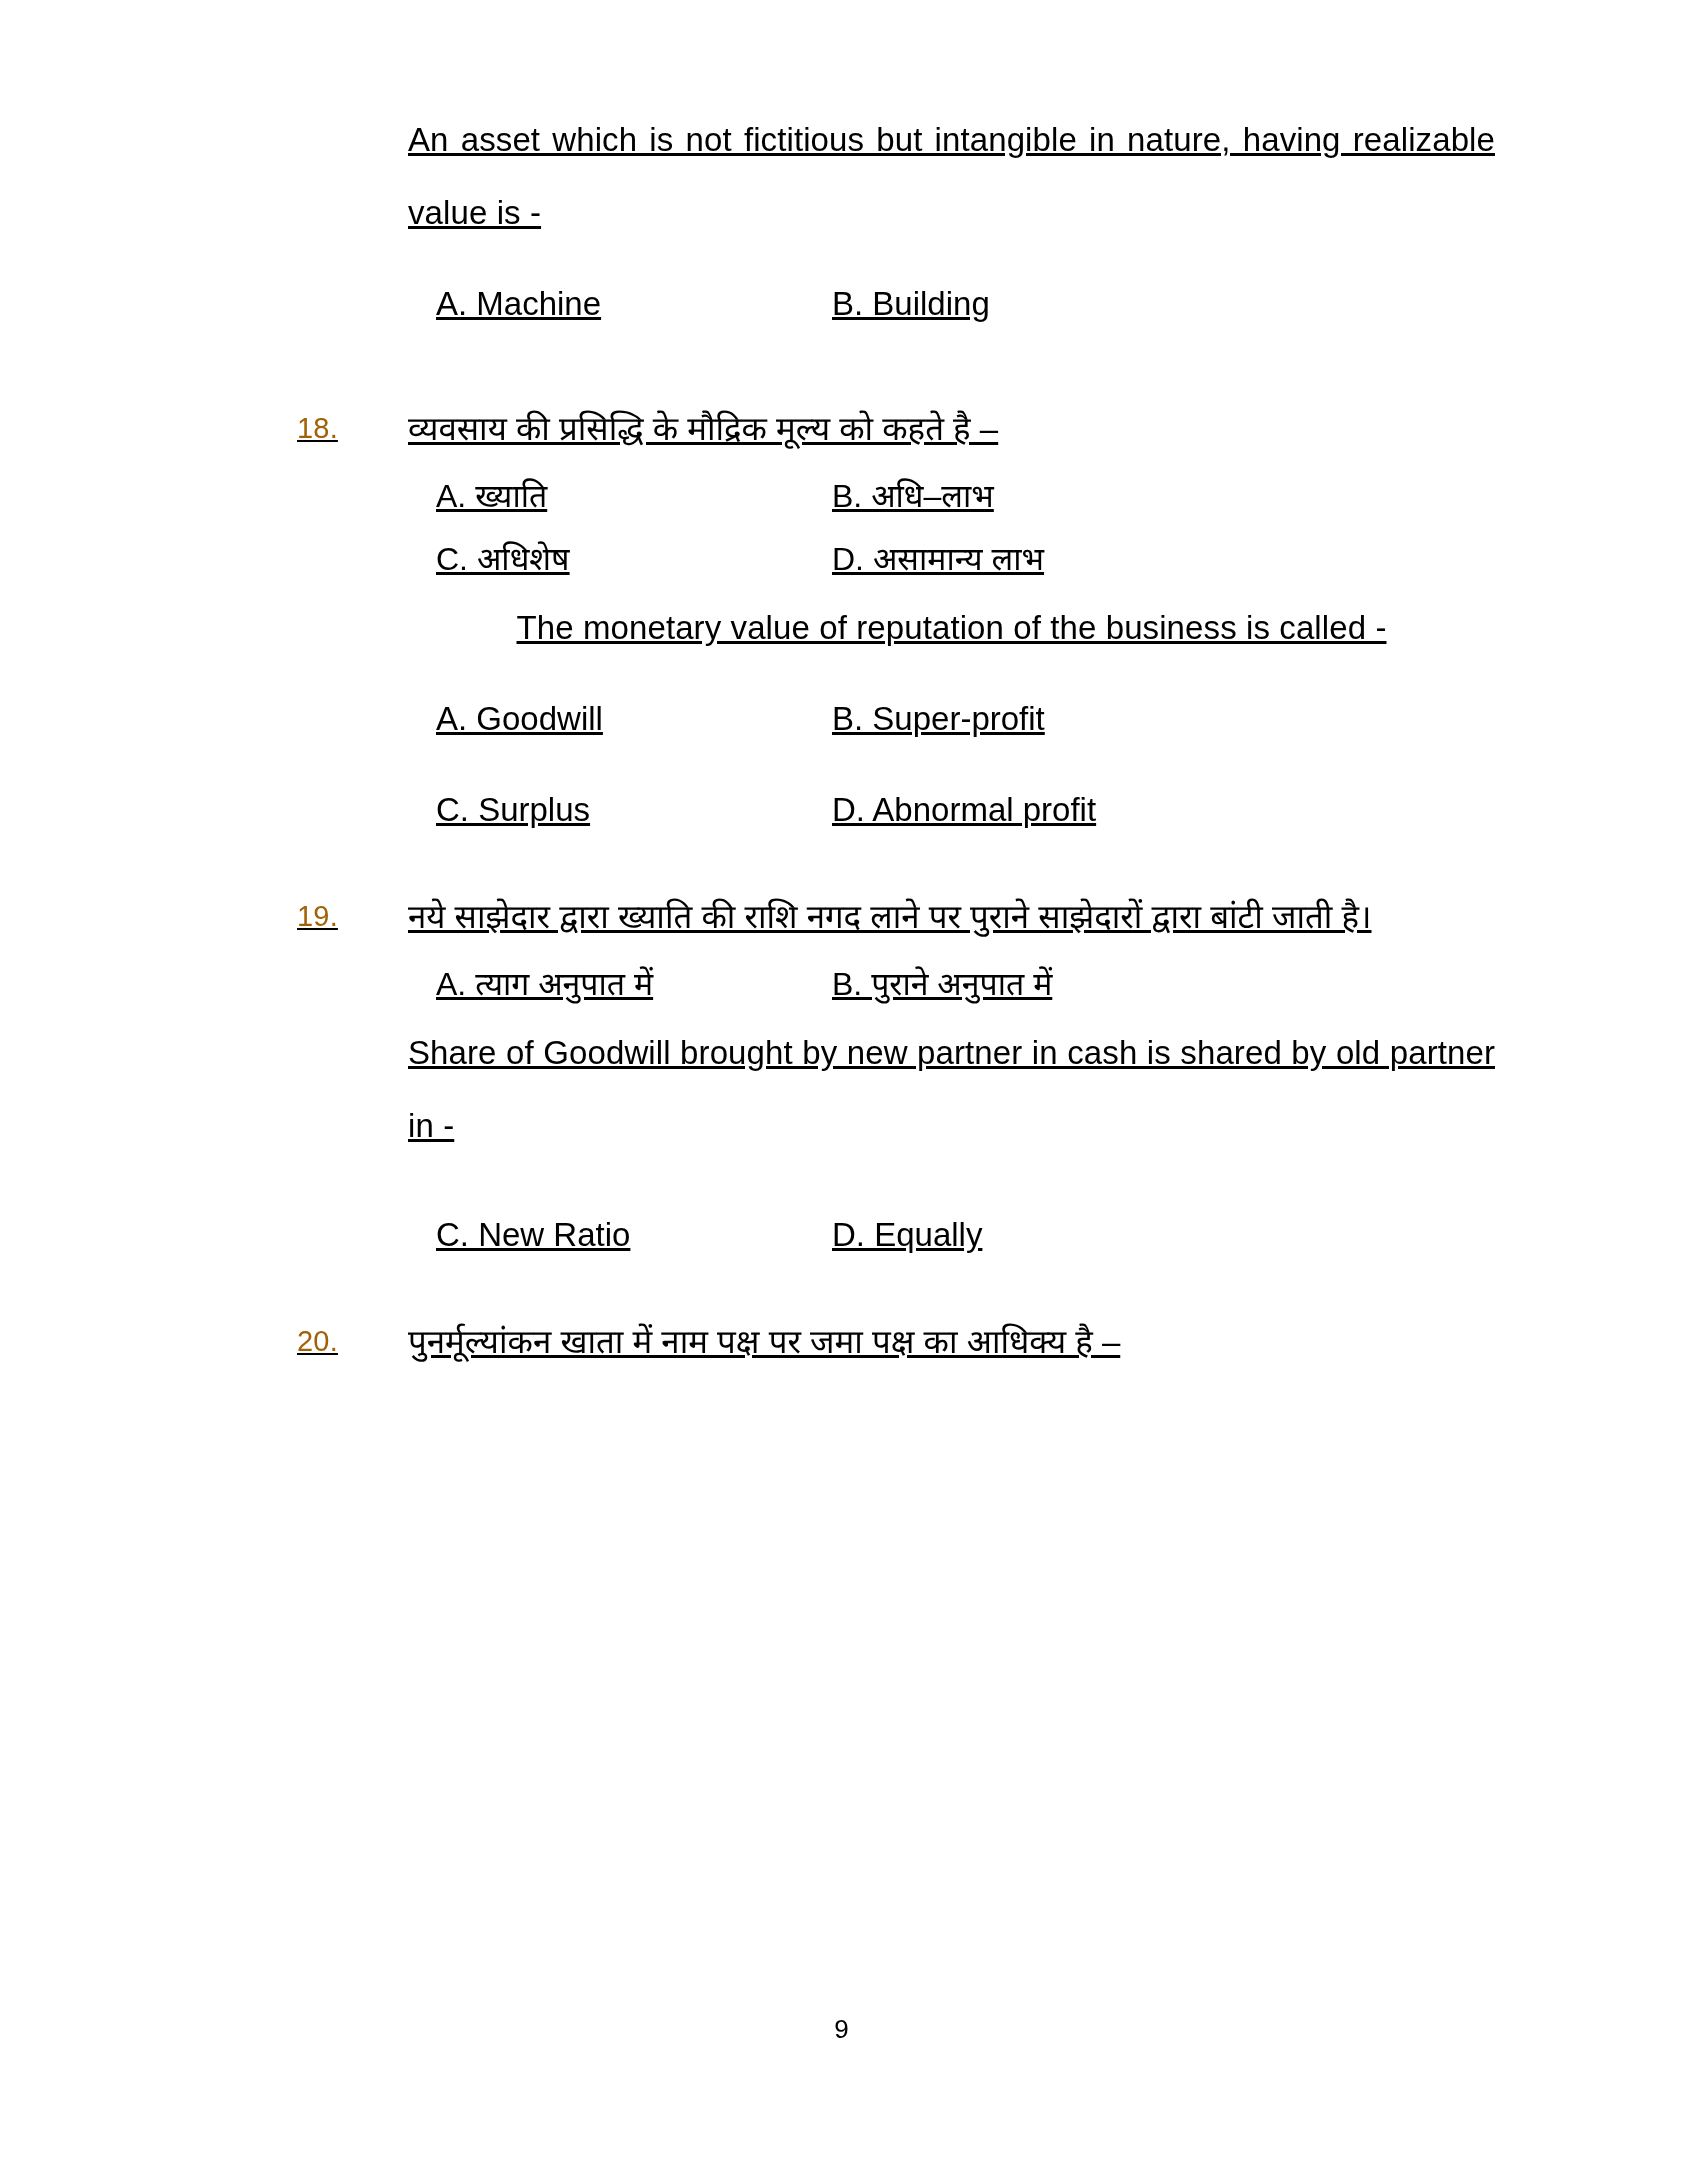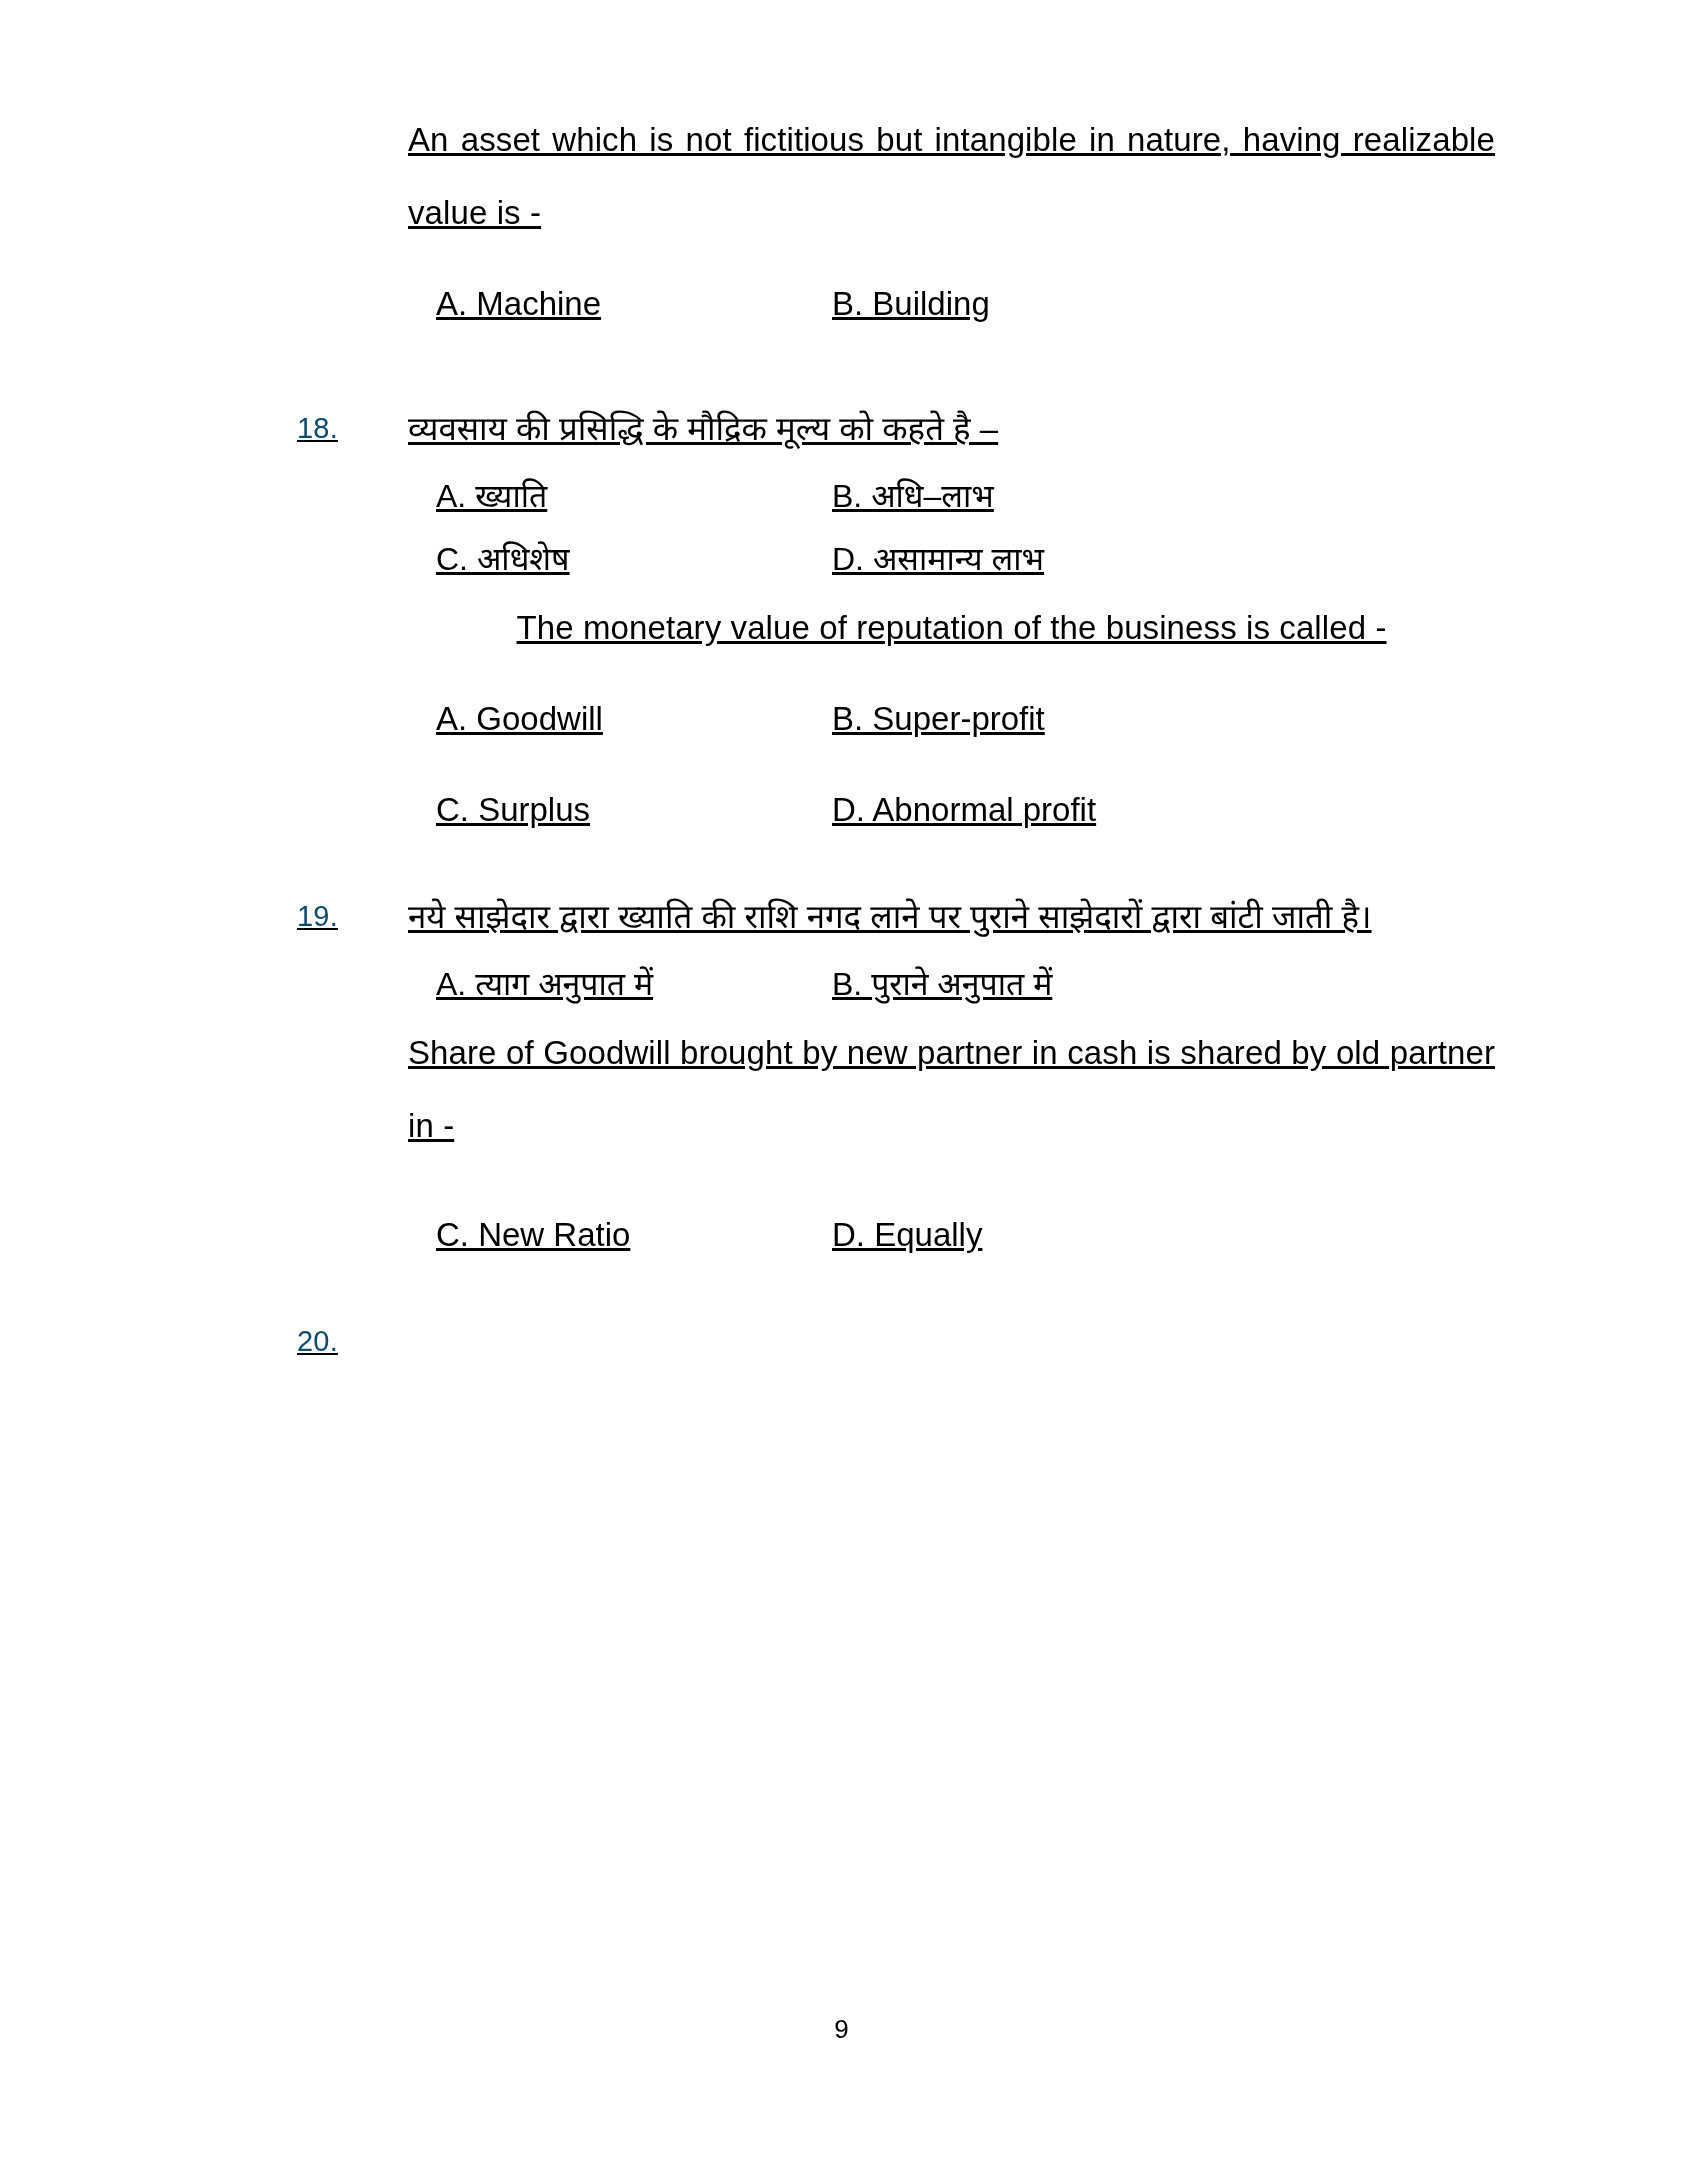--- a/index.html
+++ b/index.html
@@ -37,21 +37,21 @@
     width: 1683px;
     box-sizing: border-box;
     padding-left: 297px;
     padding-right: 188px;
   }
   .qnum {
     width: 111px;
     flex: 0 0 111px;
     font-size: 29px;
     line-height: 73px;
-    color: #0c4a6e;
+    color: #a16207;
     text-align: left;
     letter-spacing: 0.2px;
   }
   .qnum.empty { visibility: hidden; }
   .qbody {
     flex: 1 1 auto;
     min-width: 0;
   }
 
   
@@ -164,19 +164,22 @@
           <div class="opt col-a">C. New Ratio</div>
           <div class="opt col-b">D. Equally</div>
         </div>
       </div>
     </div>
 
     <div class="sp-lg"></div>
 
     <div class="qblock">
       <div class="qnum">20.</div>
+      <div class="qbody">
+        <div class="stem-hi nojustify">पुनर्मूल्यांकन खाता में नाम पक्ष पर जमा पक्ष का आधिक्य है –</div>
+      </div>
     </div>
 
   </div>
 
   <div class="pagenum">9</div>
 </div>
 
 
 </body></html>

